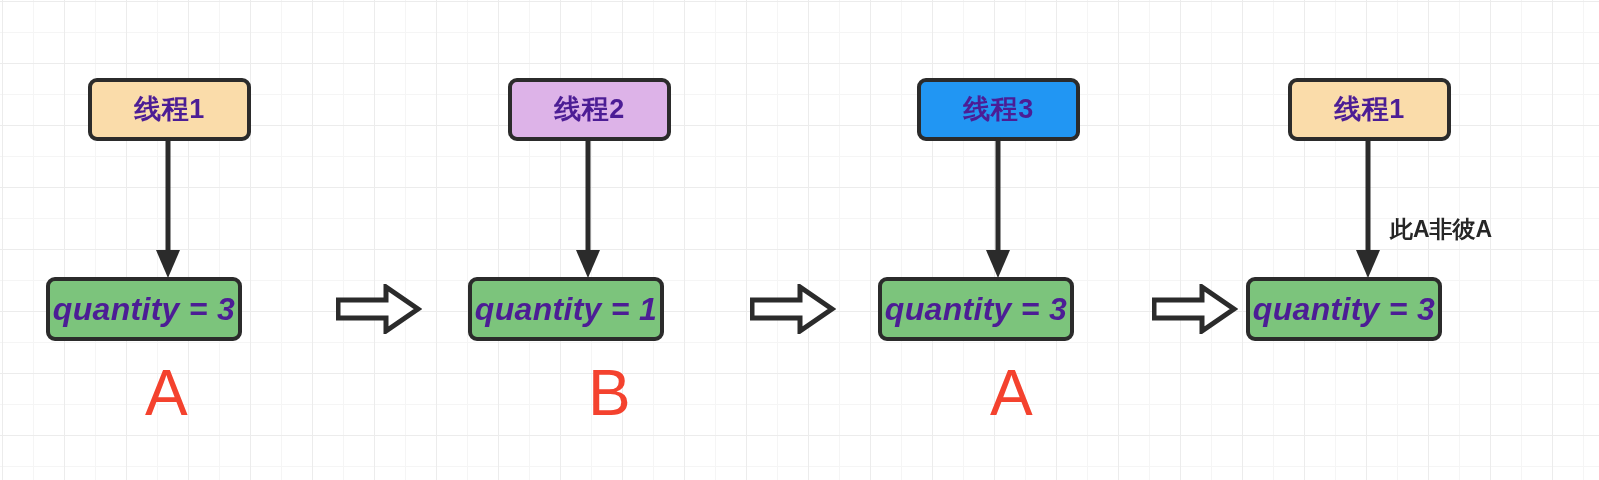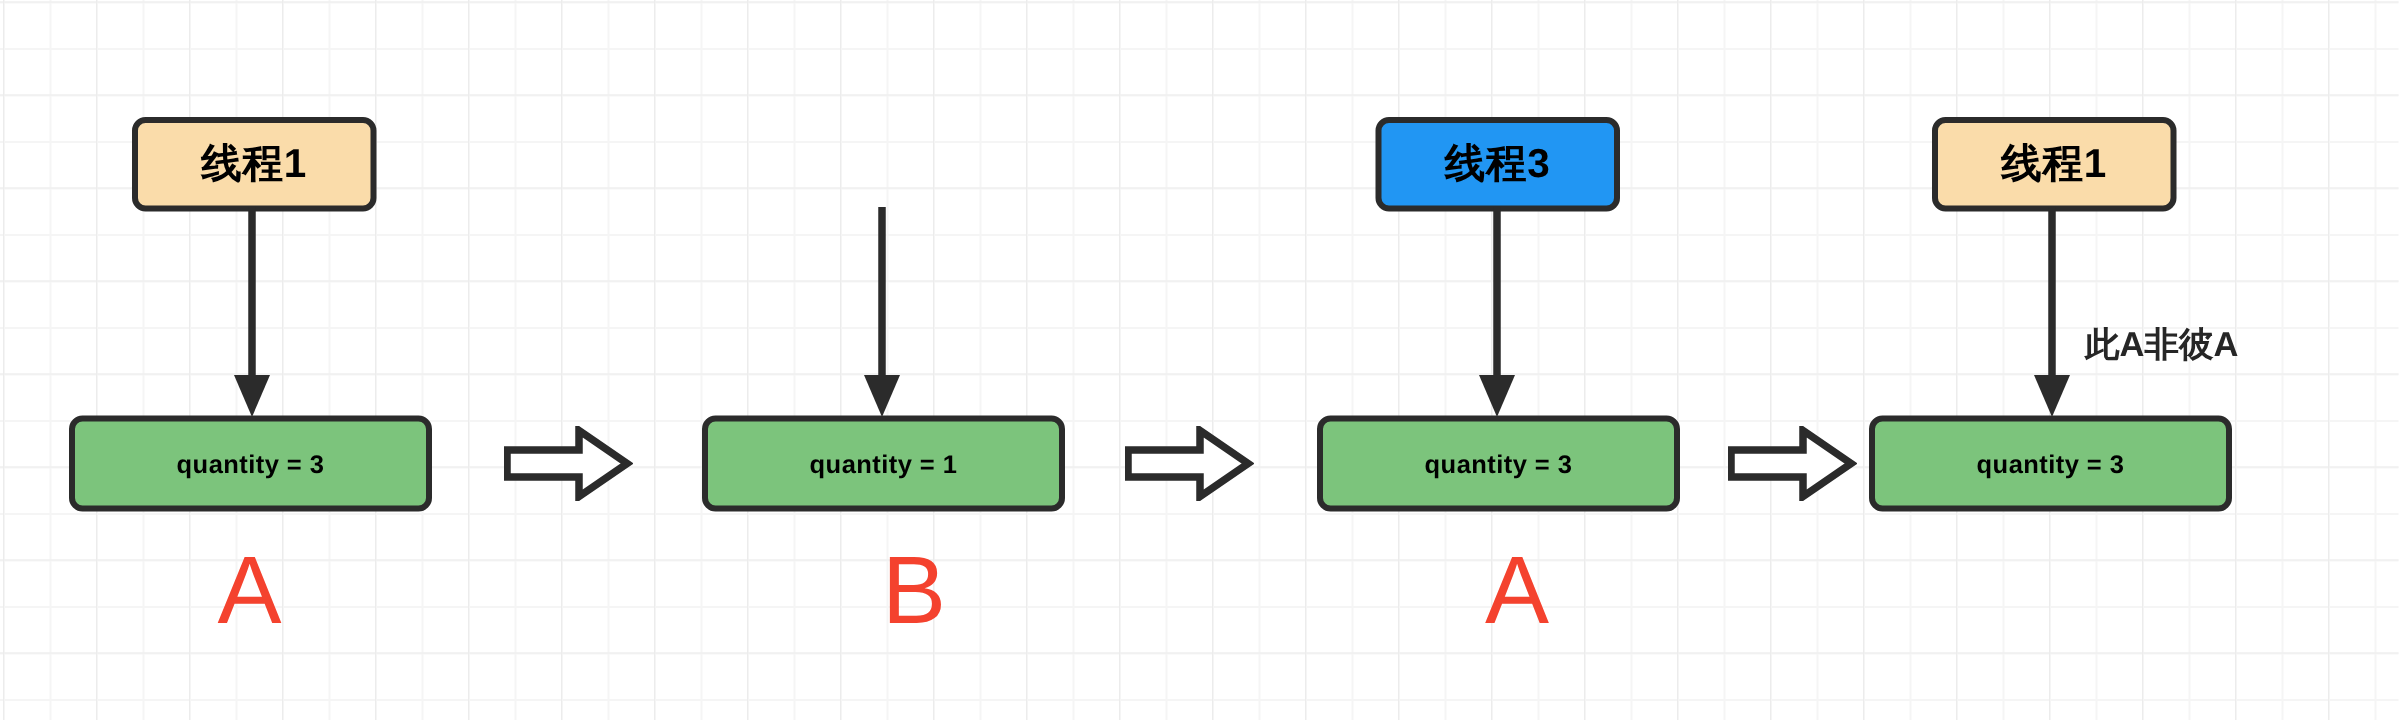--- a/index.html
+++ b/index.html
@@ -34,39 +34,40 @@
   }
 
   .node {
     position: absolute;
     box-sizing: border-box;
     border: 4px solid #2b2b2b;
     border-radius: 9px;
     display: flex;
     align-items: center;
     justify-content: center;
-    color: #000000;
+    color: #4c1d95;
     font-weight: bold;
     line-height: 1;
     white-space: nowrap;
   }
 
   .thread-node {
     width: 163px;
     height: 63px;
     font-size: 27px;
     letter-spacing: 0.5px;
   }
 
   .state-node {
-    width: 242px;
+    width: 196px;
     height: 64px;
-    font-size: 17px;
+    font-size: 32px;
     background-color: #7cc47c;
     letter-spacing: 0.3px;
+    font-style: italic;
   }
 
   .label-red {
     position: absolute;
     color: #f4422e;
     font-size: 64px;
     font-weight: 400;
     line-height: 1;
     letter-spacing: 0;
   }
@@ -105,20 +106,23 @@
   <div class="node state-node" style="left:46px; top:277px;">
     <span>quantity = 3</span>
   </div>
 
   <div class="label-red" style="left:145px; top:361px;">A</div>
 
   <svg class="flow-arrow" style="left:336px; top:284px;" width="86" height="50" viewBox="0 0 86 50">
     <path d="M2,16 L50,16 L50,3 L82,25 L50,47 L50,34 L2,34 Z" fill="#ffffff" stroke="#2b2b2b" stroke-width="5" stroke-linejoin="miter"></path>
   </svg>
 
+  <div class="node thread-node" style="left:508px; top:78px; background-color:#ddb3e8;">
+    <span>线程2</span>
+  </div>
 
   <svg class="down-arrow" style="left:570px; top:138px;" width="40" height="142" viewBox="0 0 40 142">
     <line x1="18" y1="0" x2="18" y2="124" stroke="#2b2b2b" stroke-width="5"></line>
     <polygon points="18,140 6,112 30,112" fill="#2b2b2b"></polygon>
   </svg>
 
   <div class="node state-node" style="left:468px; top:277px;">
     <span>quantity = 1</span>
   </div>
 

